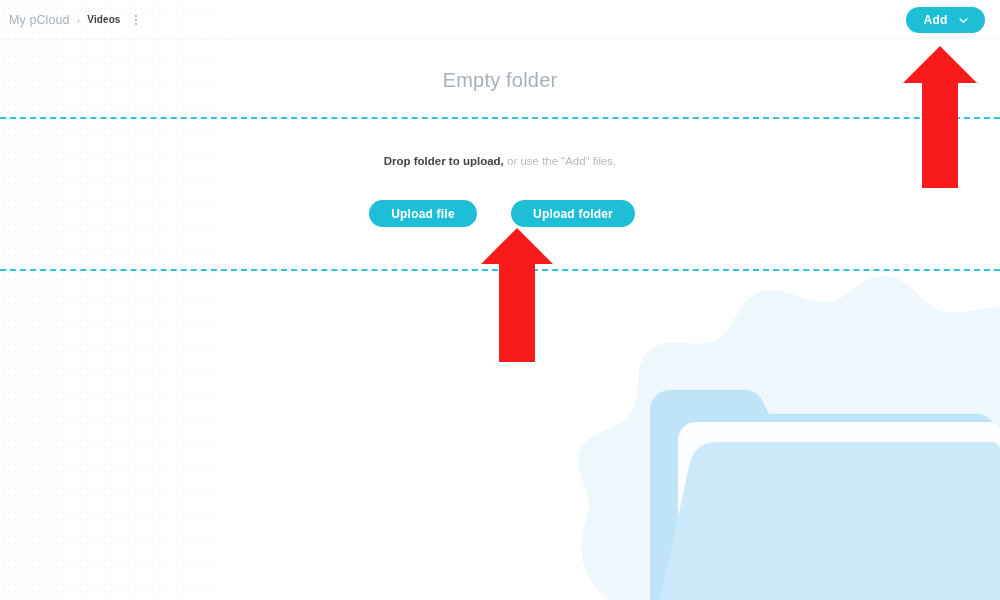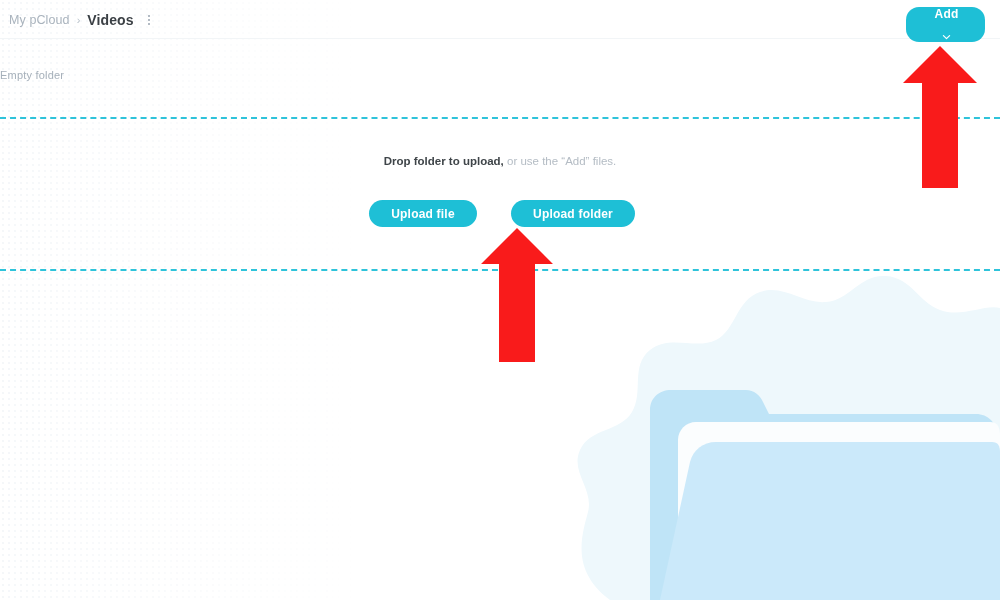--- a/index.html
+++ b/index.html
@@ -50,58 +50,58 @@
   .breadcrumb {
     position:absolute; left:9px; top:0; height:39px;
     display:flex; align-items:center; gap:7px;
   }
   .crumb-root {
     font-size:12.5px; color:#a9b3bd; letter-spacing:.1px;
     cursor:pointer;
   }
   .crumb-sep { font-size:11px; color:#b9c2cb; }
   .crumb-current {
-    font-size:14px; color:#3b4045; font-weight:bold; letter-spacing:.1px;
+    font-size:10px; color:#3b4045; font-weight:bold; letter-spacing:.1px;
     cursor:pointer;
   }
   .kebab {
     display:flex; flex-direction:column; gap:2px;
     margin-left:3px; padding:3px 4px; cursor:pointer;
   }
   .kebab i { display:block; width:2px; height:2px; border-radius:50%; background:#9aa5b0; }
 
   
   .add-btn {
     position:absolute; right:15px; top:7px;
-    height:35px; min-width:79px;
+    height:26px; min-width:79px;
     background:#1ebfd6;
     border-radius:13px;
     display:flex; align-items:center; justify-content:center; gap:11px;
     padding:0 13px 0 15px;
     cursor:pointer;
     z-index:6;
-    flex-direction:column;
   }
   .add-btn .label {
     color:#ffffff; font-size:12px; font-weight:bold; letter-spacing:.2px;
   }
   .chev { display:block; width:11px; height:11px; }
 
   
   .dropzone {
     position:absolute; left:0; top:117px;
     width:1000px; height:154px;
     border-top:2px dashed #2ec3da;
     border-bottom:2px dashed #2ec3da;
     z-index:3;
   }
 
   .empty-title {
     position:absolute; left:0; top:69px; width:1000px;
-    font-size:11px; color:#a6b0ba; letter-spacing:.2px;
+    text-align:center;
+    font-size:20px; color:#a6b0ba; letter-spacing:.2px;
     z-index:4;
   }
 
   .drop-text {
     position:absolute; left:0; top:155px; width:1000px;
     text-align:center; font-size:11.5px;
     z-index:4; white-space:nowrap;
   }
   .drop-text .strong { color:#3f4549; font-weight:bold; }
   .drop-text .muted  { color:#b4bcc4; }

